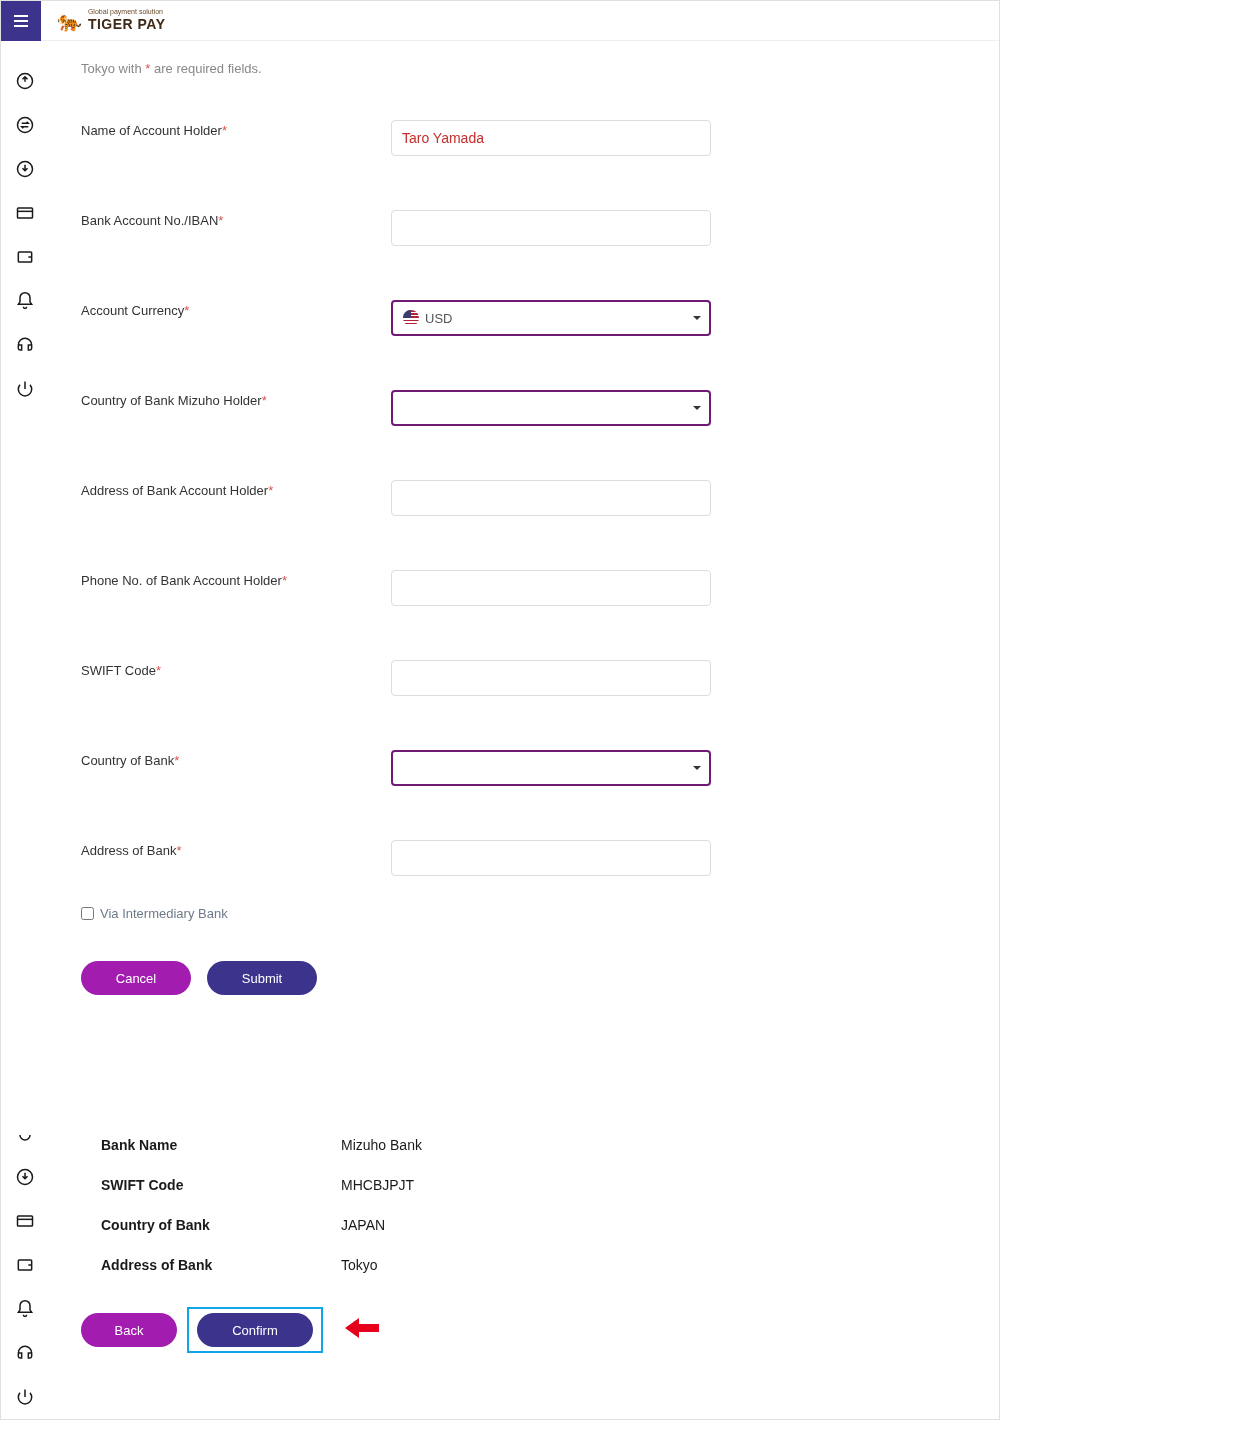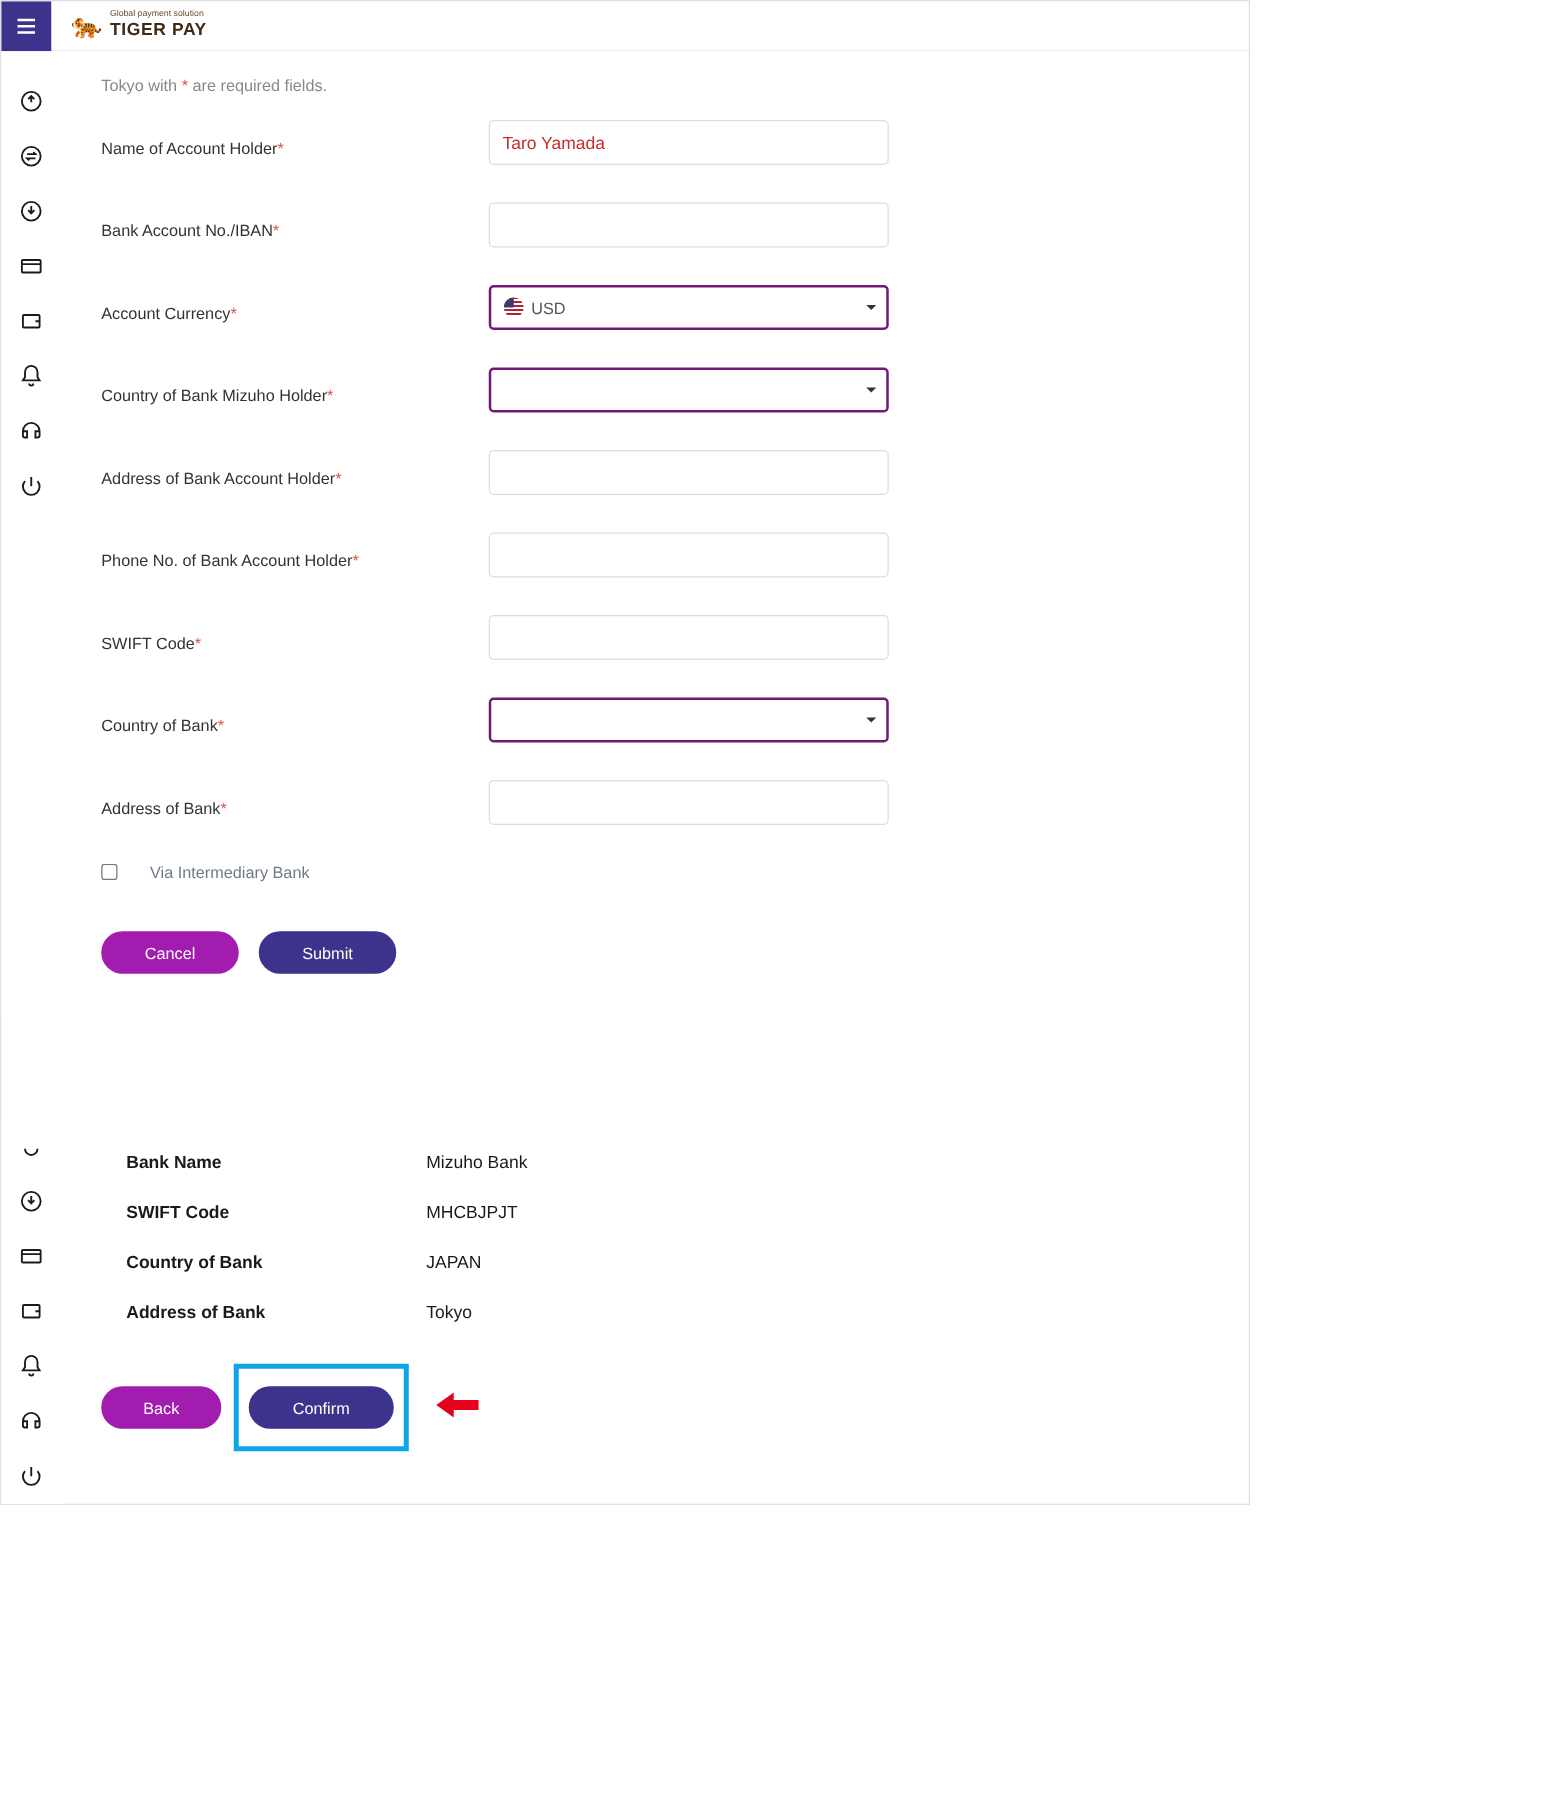--- a/index.html
+++ b/index.html
@@ -107,21 +107,21 @@
     align-items: center;
     margin-bottom: 30px;
   }
   .form-label {
     width: 310px;
     font-size: 13px;
     color: #333;
     padding-top: 8px;
   }
   .form-label .ast { color: #d9534f; }
-  .form-control-wrap { flex: 1; max-width: 320px; }
+  .form-control-wrap { flex: 1; max-width: 320px; margin-top: 24px; }
   .form-input, .form-select {
     width: 100%;
     height: 36px;
     border: 1px solid #ddd;
     border-radius: 4px;
     padding: 0 10px;
     font-size: 13px;
     background: #fff;
   }
   .form-input.highlight {
@@ -170,21 +170,20 @@
     position:absolute;
     top:0;left:0;
     width:50%;height:50%;
     background:#3c3b6e;
   }
 
   .checkbox-row {
     display: flex;
     align-items: center;
     margin-top: 0px;
-    gap: 20px;
   }
   .checkbox-row input { margin-right: 6px; }
   .checkbox-row label { font-size: 13px; color: #6e7a8a; }
 
   .btn-bar {
     margin: 20px 0 0 32px;
     display: flex;
     gap: 16px;
   }
   .btn {
@@ -220,22 +219,22 @@
     font-size: 14px;
     color: #1a1a1a;
   }
   .confirm-btn-bar {
     margin: 12px 0 0 32px;
     display: flex;
     gap: 10px;
     align-items: center;
   }
   .highlight-box {
-    border: 4px solid #0ea5e9;
-    padding: 14px 8px;
+    border: 2px solid #0ea5e9;
+    padding: 4px 8px;
     display: inline-flex;
   }
   .arrow-left {
     margin-left: 12px;
     color: #e6001e;
   }
   .arrow-left svg { width: 34px; height: 24px; }
 
   .sidebar2 {
     width: 48px;

